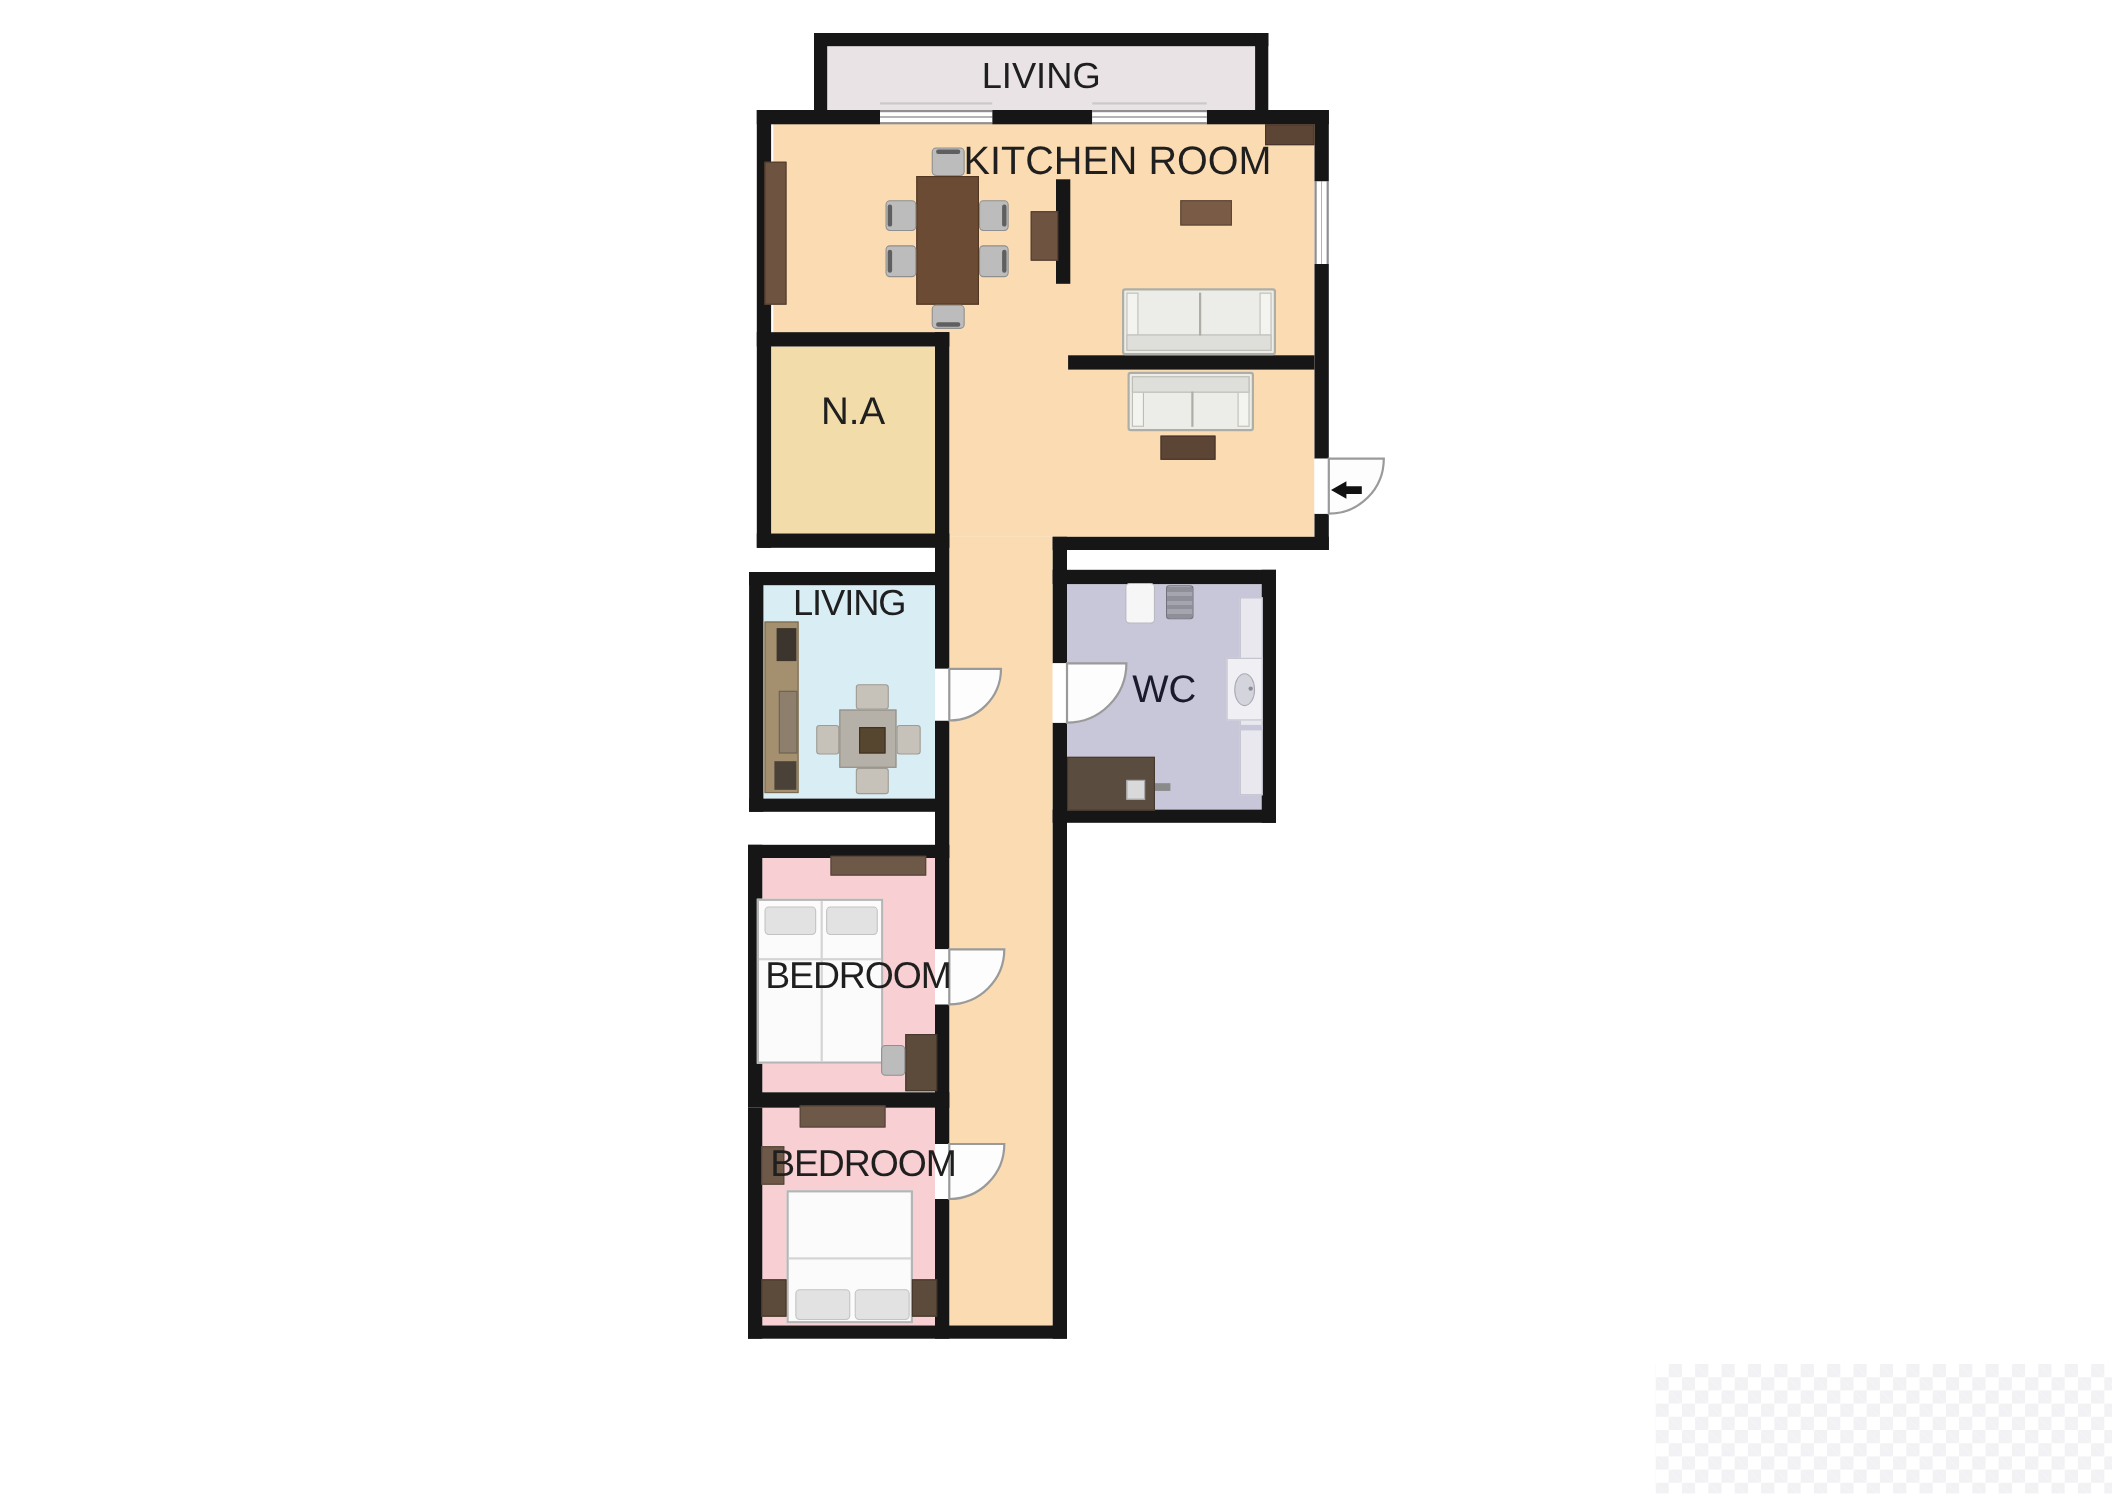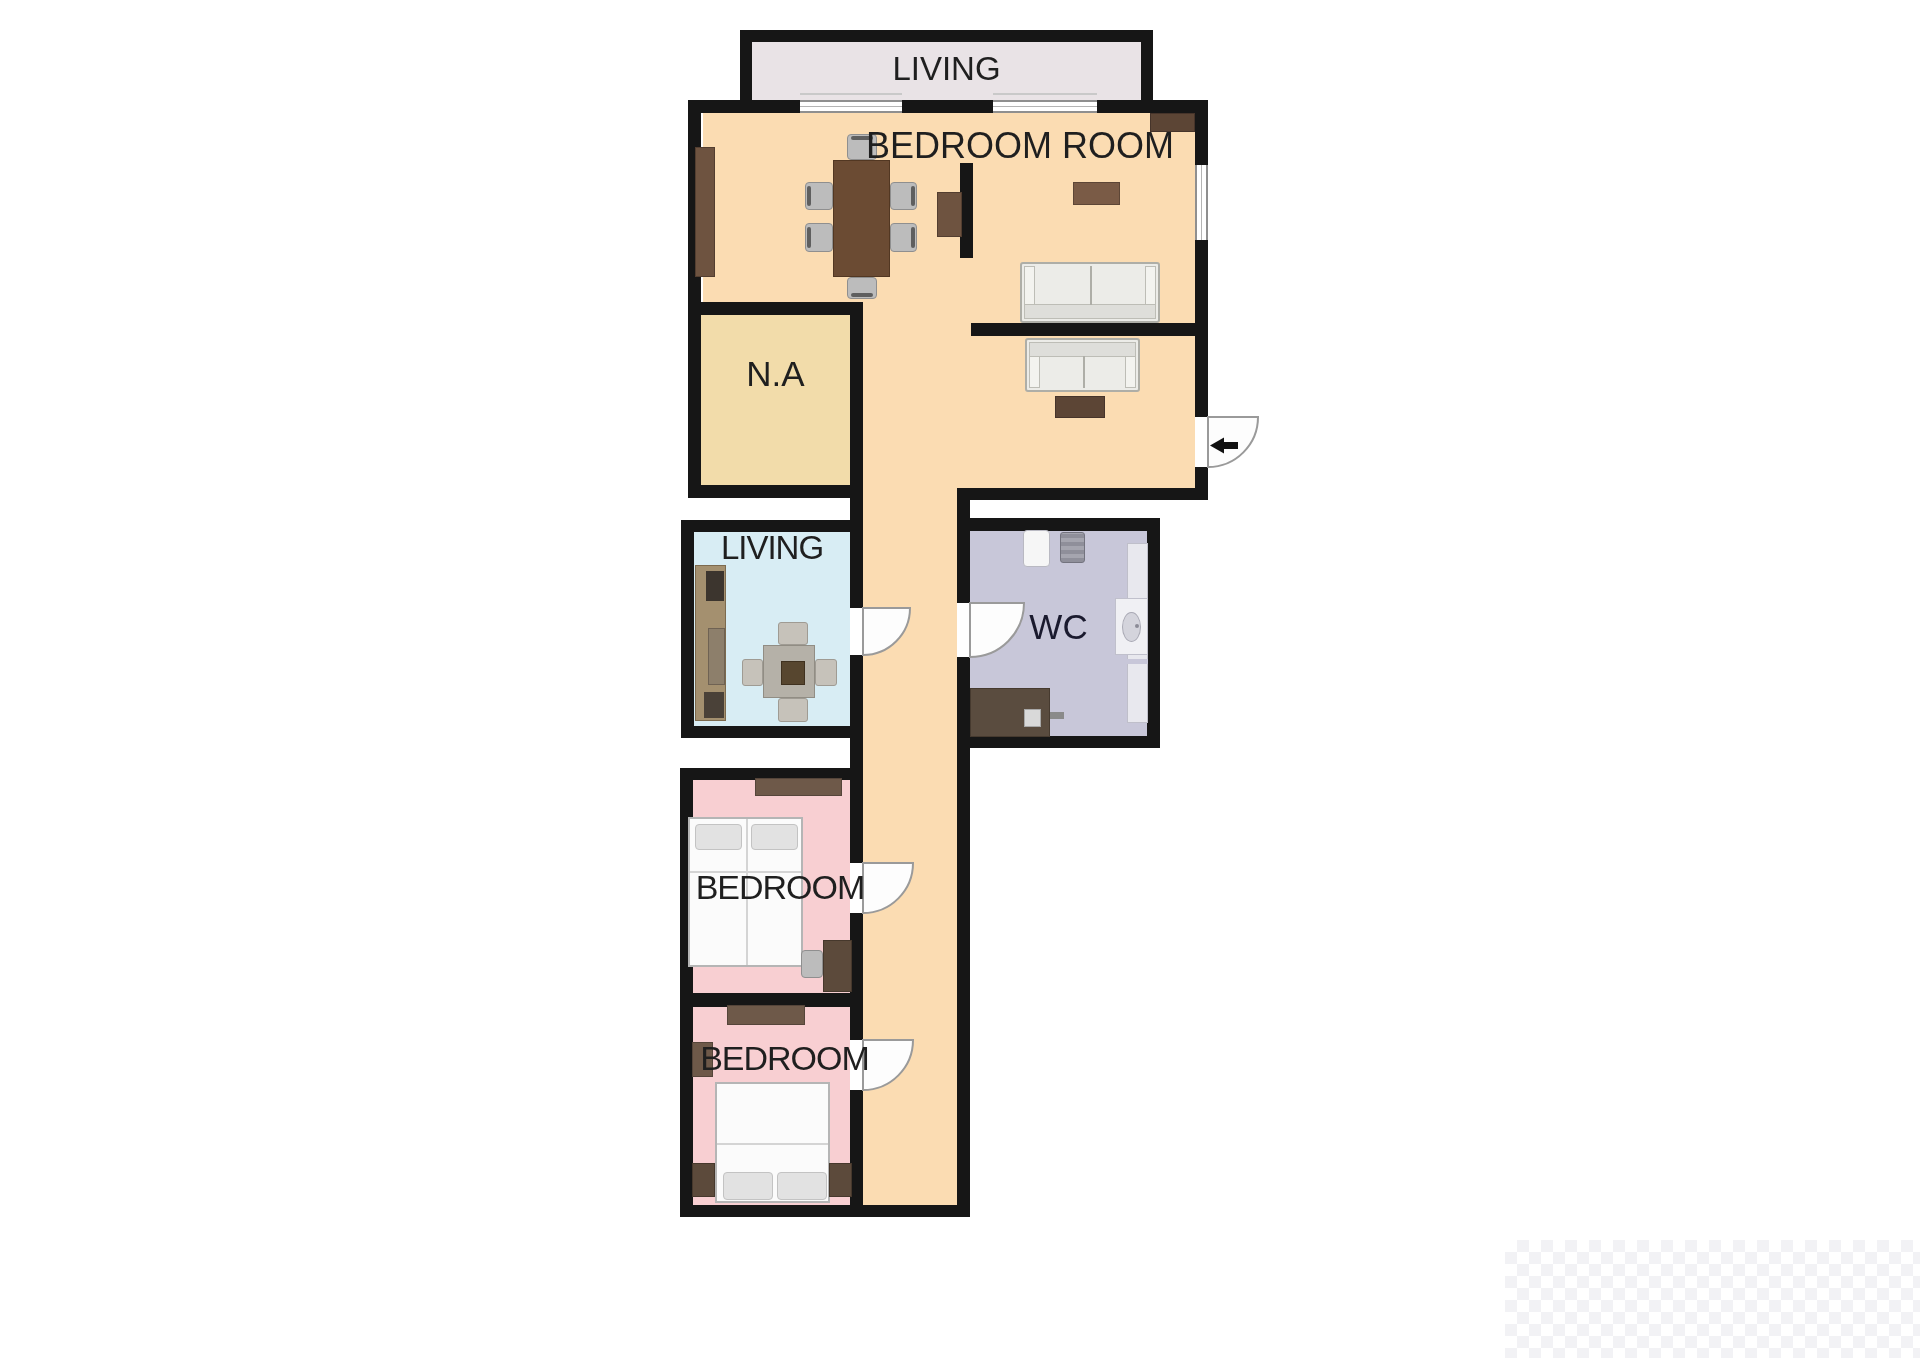--- a/index.html
+++ b/index.html
@@ -209,21 +209,21 @@
   <div class="furn" style="left:692px;top:1042px;width:21px;height:35px;background:#6e5949;border:1px solid #55453a;"></div>
   <div class="bed" style="left:715px;top:1082px;width:115px;height:121px;">
     <div class="seam" style="left:0;right:0;top:59px;height:2px;"></div>
     <div class="pillow" style="left:6px;top:88px;width:48px;height:26px;"></div>
     <div class="pillow" style="left:60px;top:88px;width:48px;height:26px;"></div>
   </div>
   <div class="furn" style="left:692px;top:1163px;width:23px;height:34px;background:#5c4a3b;border:1px solid #46382c;"></div>
   <div class="furn" style="left:829px;top:1163px;width:23px;height:34px;background:#5c4a3b;border:1px solid #46382c;"></div>
 
   <div class="label" style="left:752px;top:52px;width:389px;font-size:33px;">LIVING</div>
-  <div class="label" style="left:866px;top:128px;width:300px;font-size:36px;">BEDROOM ROOM</div>
+  <div class="label" style="left:866px;top:128px;width:300px;font-size:36px;">KITCHEN ROOM</div>
   <div class="label" style="left:701px;top:356px;width:149px;font-size:35px;">N.A</div>
   <div class="label" style="left:686px;top:531px;width:172px;font-size:33px;letter-spacing:-1px;">LIVING</div>
   <div class="label" style="left:970px;top:609px;width:177px;font-size:35px;color:#1a1a2e;">WC</div>
   <div class="label" style="left:680px;top:870px;width:200px;font-size:34px;letter-spacing:-1px;">BEDROOM</div>
   <div class="label" style="left:682px;top:1041px;width:205px;font-size:34px;letter-spacing:-1px;">BEDROOM</div>
 
   <div class="checker"></div>
 
 </div>
 

